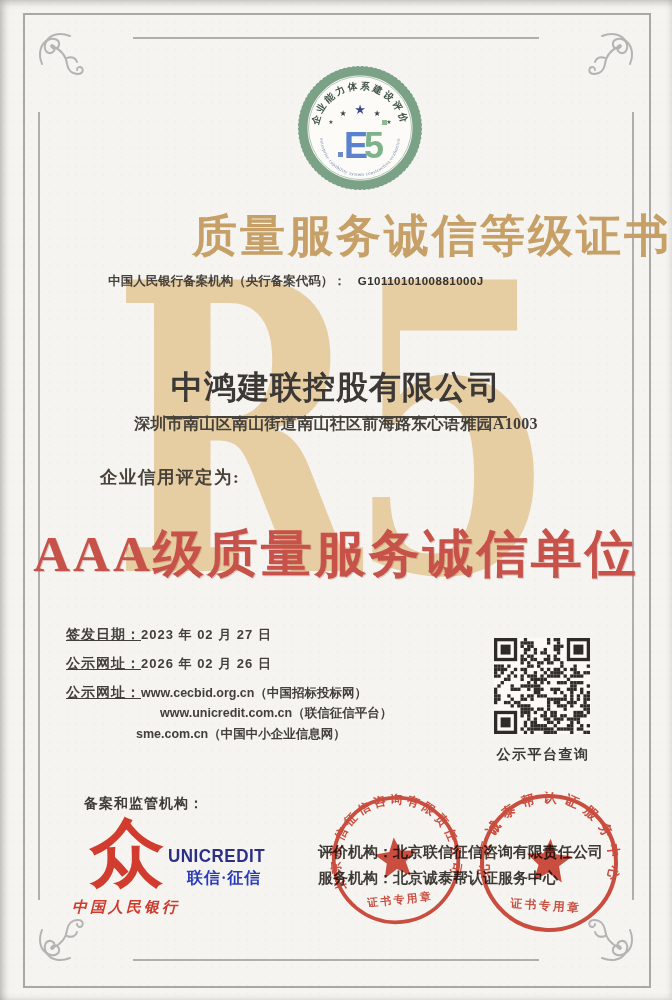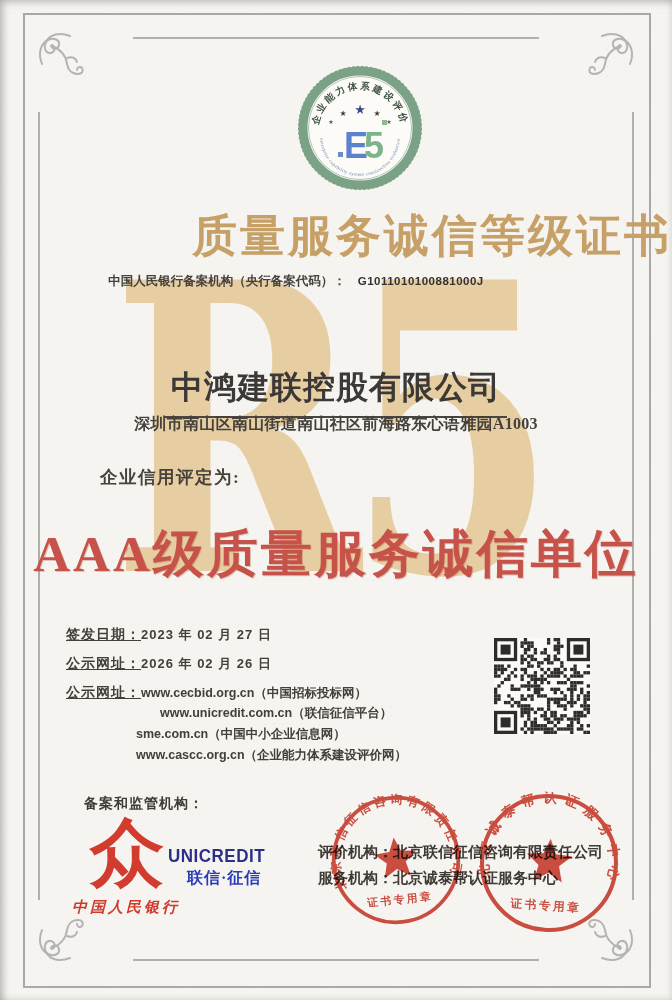--- a/index.html
+++ b/index.html
@@ -178,21 +178,20 @@
       <span class="dl">签发日期：</span><span class="dv">2023 年 02 月 27 日</span>
     </div>
     <div class="drow r2">
       <span class="dl">公示网址：</span><span class="dv">2026 年 02 月 26 日</span>
     </div>
     <div class="drow r3">
       <span class="dl">公示网址：</span><span class="urlv">www.cecbid.org.cn（中国招标投标网）</span>
     </div>
     <div class="drow u2"><span class="urlv">www.unicredit.com.cn（联信征信平台）</span></div>
     <div class="drow u3"><span class="urlv">sme.com.cn（中国中小企业信息网）</span></div>
-    <div class="drow u4"><span class="urlv">www.cascc.org.cn（企业能力体系建设评价网）</span></div>
   </div>
 
   <svg class="abs qr z1" viewBox="0 0 29 29">
     <rect x="0" y="0" width="29" height="29" fill="#fbfaf7"></rect>
     <g fill="#2e2b28">
       <rect x="0" y="0" width="7" height="7"></rect>
         <rect x="1" y="1" width="5" height="5" fill="#fbfaf7"></rect>
         <rect x="2" y="2" width="3" height="3"></rect>
       <rect x="22" y="0" width="7" height="7"></rect>
         <rect x="23" y="1" width="5" height="5" fill="#fbfaf7"></rect>
@@ -498,20 +497,21 @@
         <rect x="11" y="28" width="1" height="1"></rect>
         <rect x="15" y="28" width="1" height="1"></rect>
         <rect x="16" y="28" width="1" height="1"></rect>
         <rect x="17" y="28" width="1" height="1"></rect>
         <rect x="18" y="28" width="1" height="1"></rect>
         <rect x="23" y="28" width="1" height="1"></rect>
         <rect x="27" y="28" width="1" height="1"></rect>
         <rect x="28" y="28" width="1" height="1"></rect>
       </g>
   </svg>
+  <div class="abs qr-caption z1">公示平台查询</div>
 
   <div class="abs regulator z1">备案和监管机构：</div>
   <div class="abs pboc-logo z1">众</div>
   <div class="abs pboc-name z1">中国人民银行</div>
   <div class="abs uni-word z1">UNICREDIT</div>
   <div class="abs uni-cn z1">联信·征信</div>
 
   <div class="abs agencies">
     <div class="aline">
       <span>评价机构：</span><span>北京联信征信咨询有限责任公司</span>

